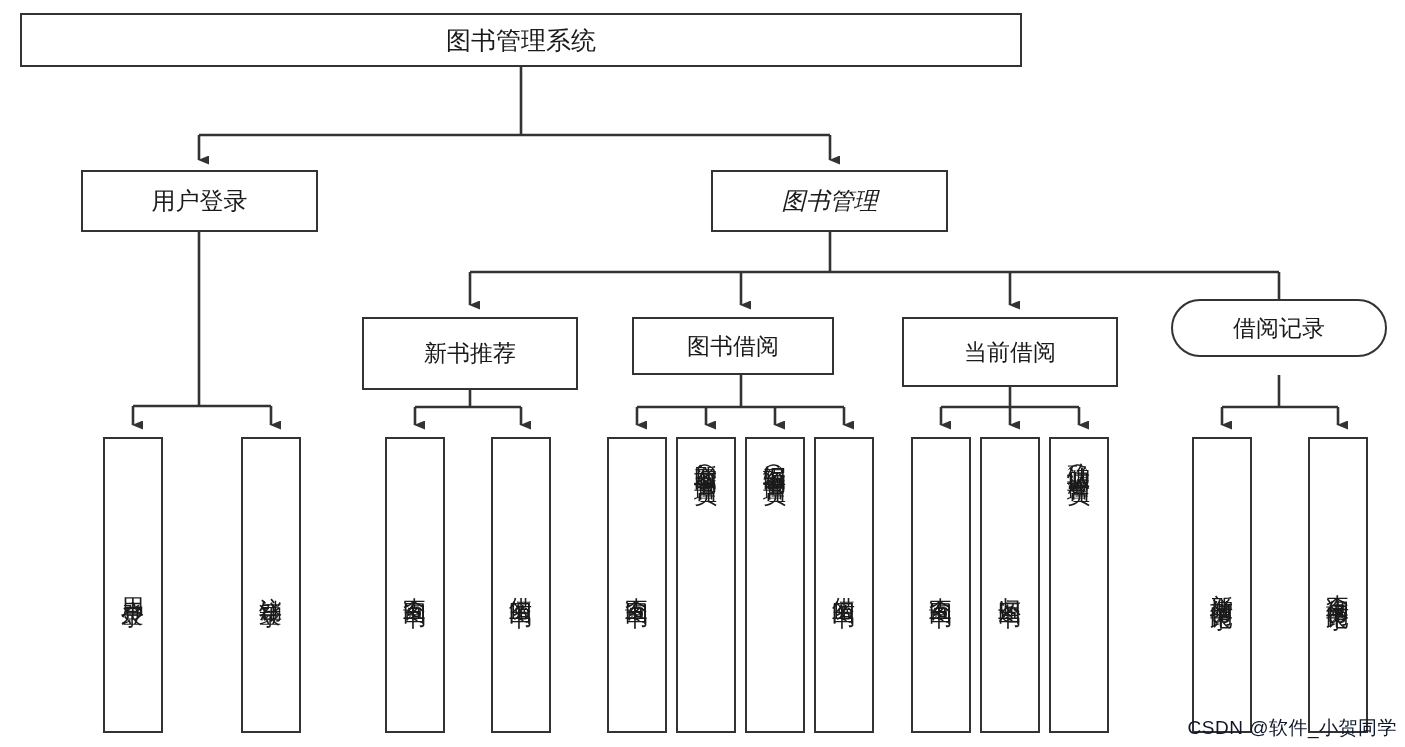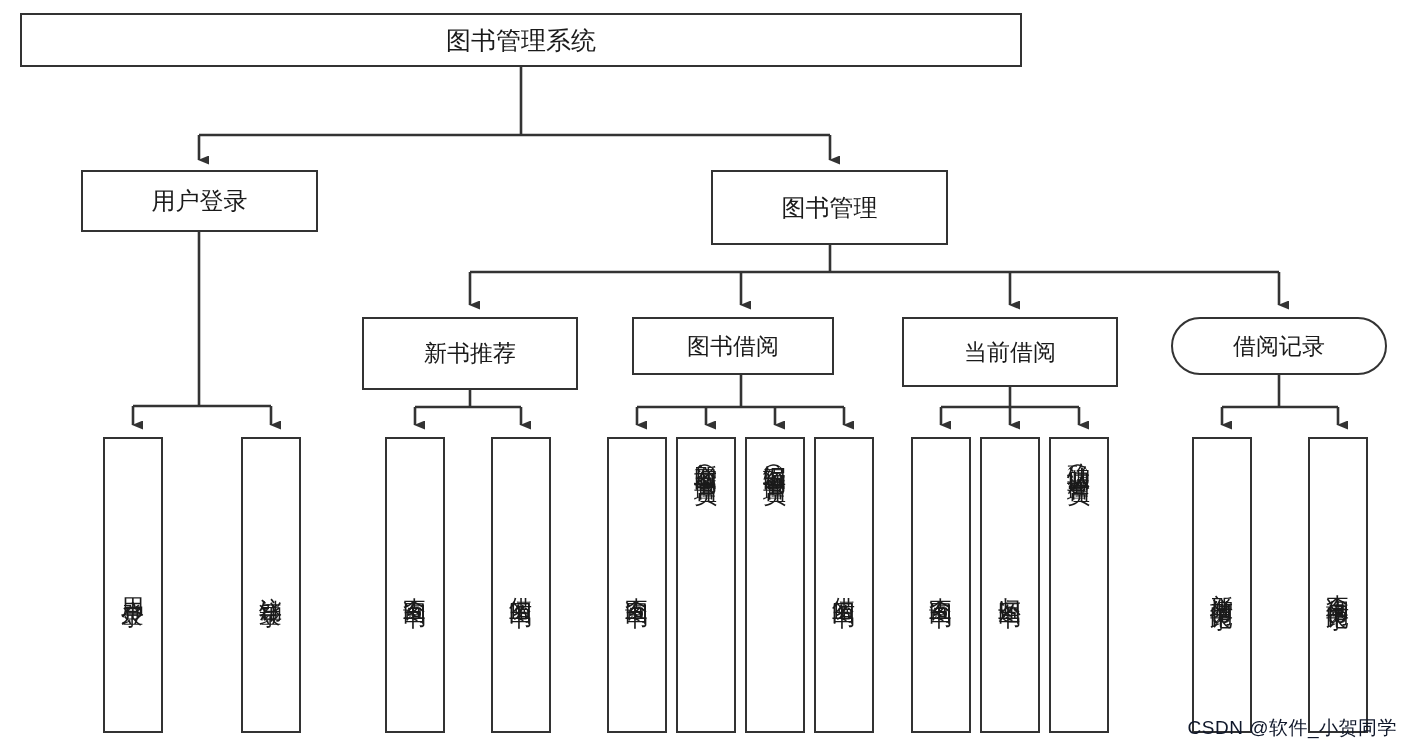--- a/index.html
+++ b/index.html
@@ -132,34 +132,34 @@
     </g>
   </svg>
 
   <div class="node node-root" style="left:20px; top:13px; width:1002px; height:54px;">
     <span>图书管理系统</span>
   </div>
 
   <div class="node node-l1" style="left:81px; top:170px; width:237px; height:62px;">
     <span>用户登录</span>
   </div>
-  <div class="node node-l1" style="left:711px; top:170px; width:237px; height:75px;">
+  <div class="node node-l1" style="left:711px; top:170px; width:237px; height:62px;font-style:italic;">
     <span>图书管理</span>
   </div>
 
   <div class="node node-l2" style="left:362px; top:317px; width:216px; height:73px;">
     <span>新书推荐</span>
   </div>
   <div class="node node-l2" style="left:632px; top:317px; width:202px; height:58px;">
     <span>图书借阅</span>
   </div>
   <div class="node node-l2" style="left:902px; top:317px; width:216px; height:70px;">
     <span>当前借阅</span>
   </div>
-  <div class="node node-l2" style="left:1171px; top:317px; width:216px; height:58px;border-radius:29px;">
+  <div class="node node-l2" style="left:1171px; top:299px; width:216px; height:58px;border-radius:29px;">
     <span>借阅记录</span>
   </div>
 
   <div class="node node-leaf mid-text" style="left:103px; top:437px; width:60px; height:296px;">
     <span class="vlabel">用户登录</span>
   </div>
   <div class="node node-leaf mid-text" style="left:241px; top:437px; width:60px; height:296px;">
     <span class="vlabel">注销登录</span>
   </div>
 

